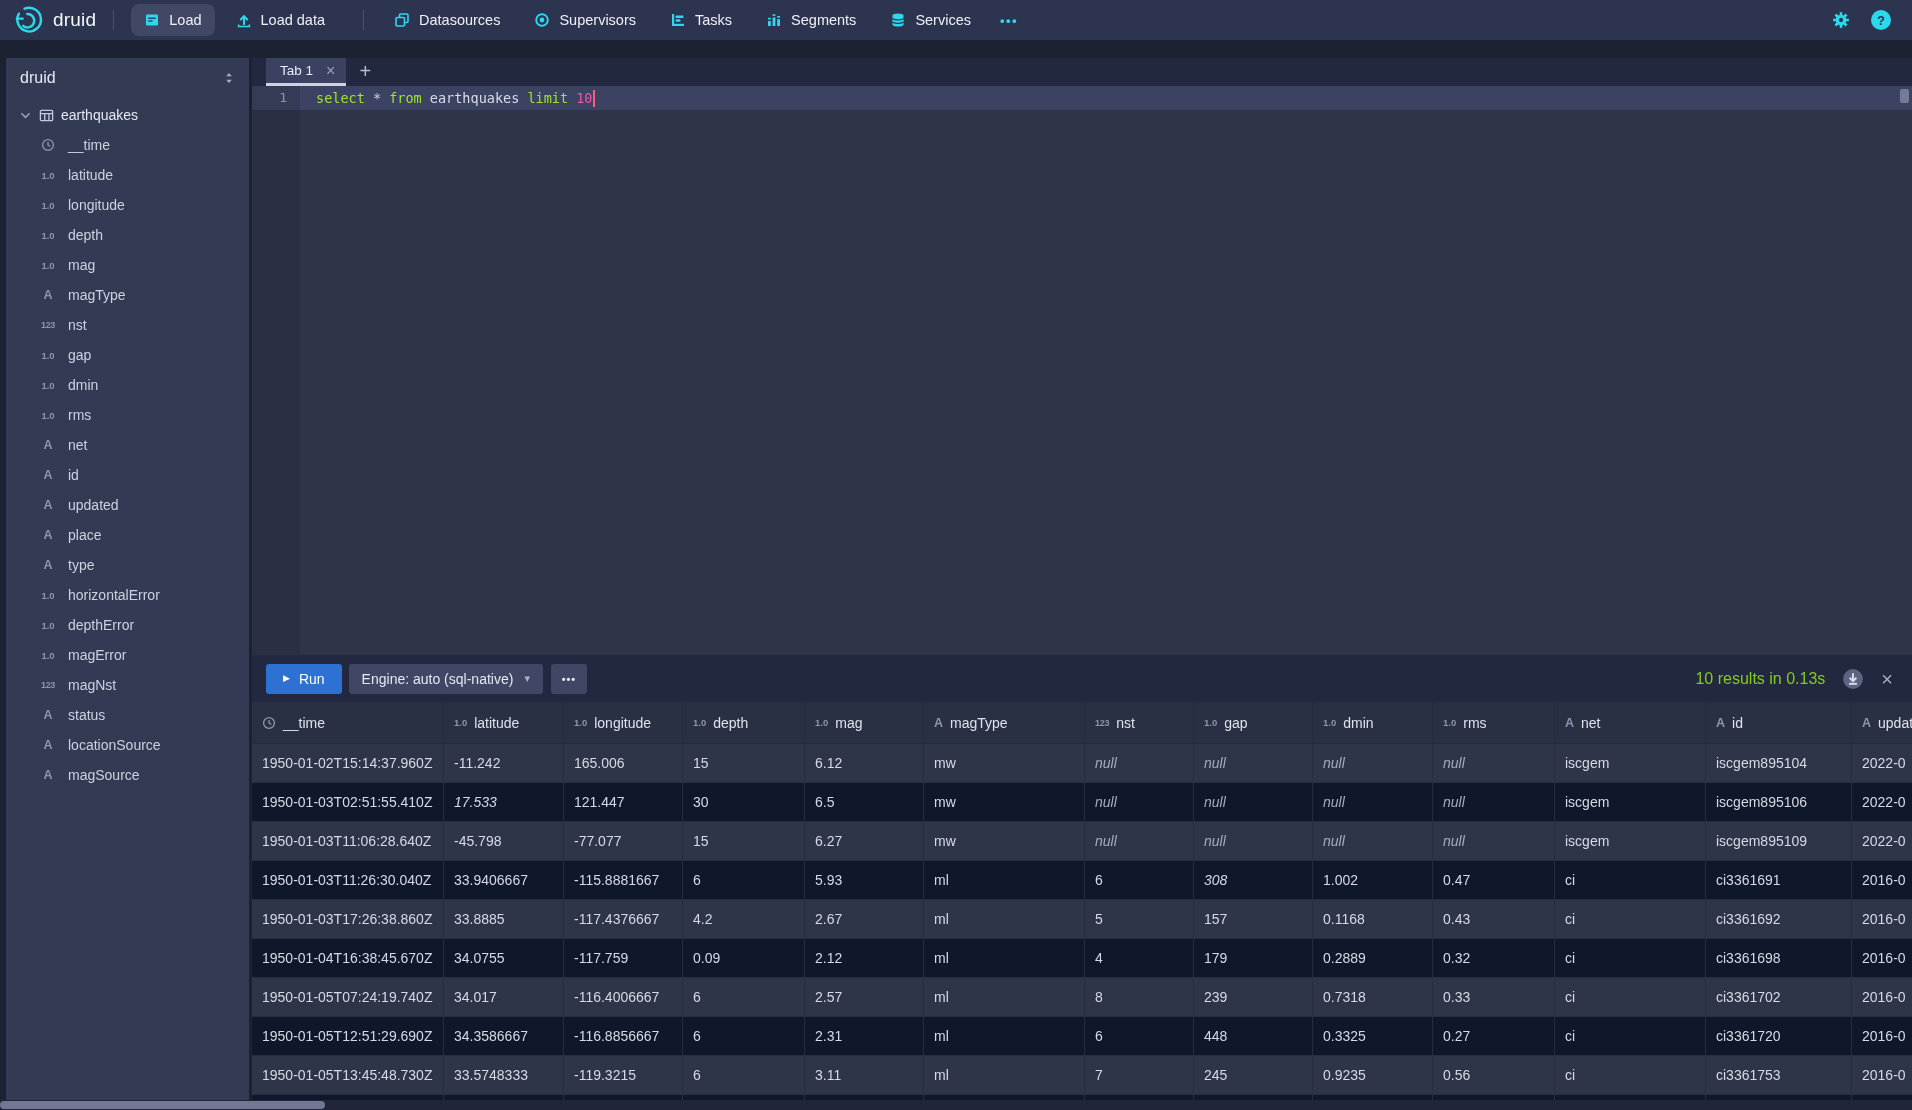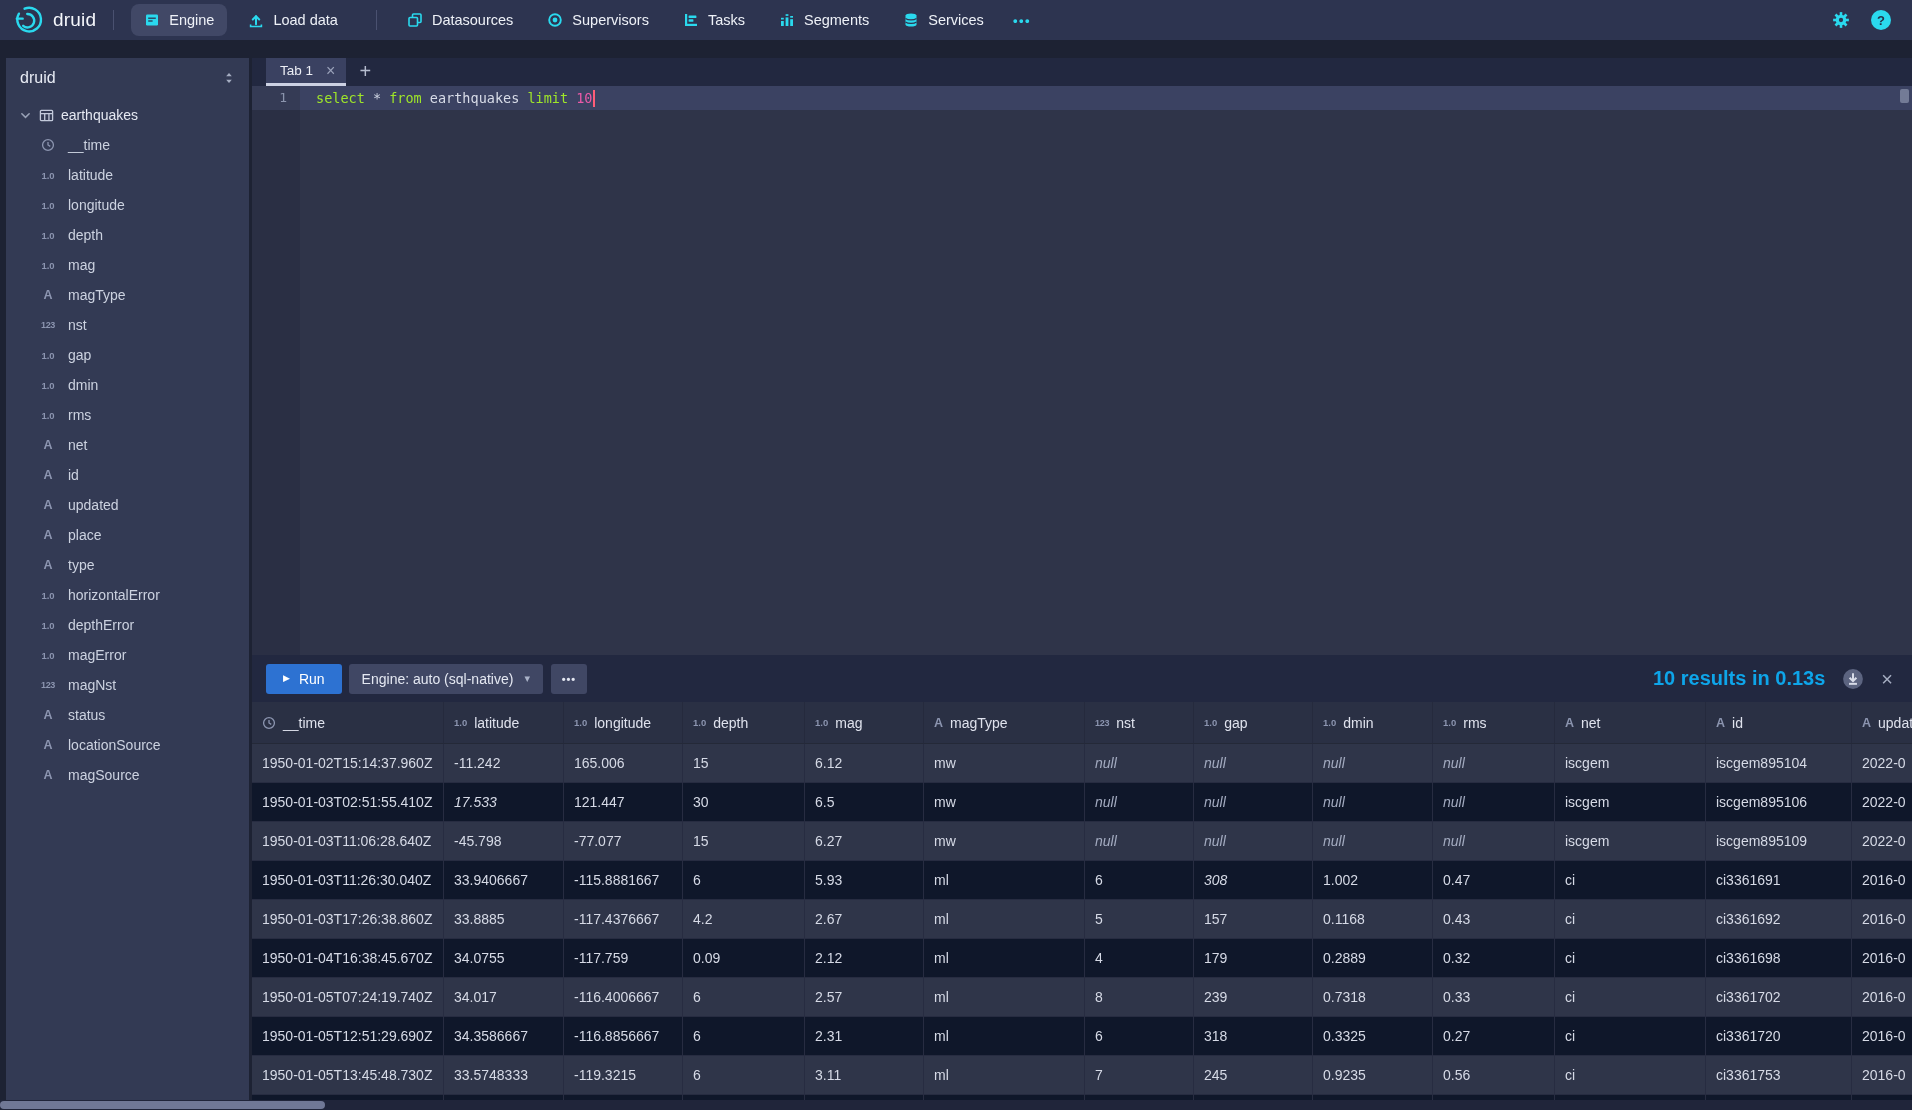--- a/index.html
+++ b/index.html
@@ -62,21 +62,21 @@
   .editor-thumb{position:absolute;right:3px;top:3px;width:9px;height:14px;background:#9aa2b9;opacity:.6;border-radius:2px;}
 
   
   .runbar{position:absolute;left:252px;top:655px;width:1660px;height:47px;background:#222840;display:flex;align-items:center;padding-left:14px;}
   .run-btn{height:30px;background:#2d72d2;border:none;border-radius:3px;color:#ffffff;font-size:14px;font-family:inherit;display:flex;align-items:center;gap:9px;padding:0 17px;cursor:pointer;}
   .play-icon{font-size:9px;line-height:1;}
   .engine-btn{height:30px;background:#404764;border:none;border-radius:3px;color:#e4e8f2;font-size:14px;font-family:inherit;display:flex;align-items:center;gap:11px;padding:0 13px;margin-left:7px;cursor:pointer;}
   .caret{font-size:11px;color:#aab2c8;}
   .more-btn{height:30px;width:36px;background:#404764;border:none;border-radius:3px;color:#e4e8f2;font-size:11px;font-weight:bold;letter-spacing:1px;margin-left:8px;cursor:pointer;}
   .run-right{margin-left:auto;display:flex;align-items:center;gap:17px;padding-right:19px;}
-  .status{font-size:20px;color:#0ea5e9;font-weight:bold;}
+  .status{font-size:16px;color:#84cc16;}
   .dl-icon{cursor:pointer;display:flex;}
   .close-results{color:#a6aec2;font-size:20px;line-height:1;cursor:pointer;}
 
   
   .results{position:absolute;left:252px;top:702px;width:1660px;height:398px;background:#2f3549;overflow:hidden;}
   .thead{display:flex;height:42px;background:#2a3044;}
   .th{flex:none;display:flex;align-items:center;gap:7px;padding-left:10px;font-size:14px;color:#dfe2ed;border-right:1px solid #252a3d;border-bottom:1px solid #242938;overflow:hidden;white-space:nowrap;cursor:pointer;}
   .th .ticon{width:auto;}
   .tr{display:flex;height:39px;}
   .tr.odd{background:#2f3549;}
@@ -109,21 +109,21 @@
       <div class="nav-item active">
         <span class="nav-icon">
           <svg width="16" height="16" viewBox="0 0 16 16">
             <rect x="2" y="2.5" width="12" height="11" rx="1.2" fill="#2ad9ee"></rect>
             <g stroke="#2d3450" stroke-width="1.3">
               <line x1="4.2" y1="6.2" x2="11.8" y2="6.2"></line>
               <line x1="4.2" y1="9" x2="8.6" y2="9"></line>
             </g>
           </svg>
         </span>
-        <span>Engine</span>
+        <span>Load</span>
       </div>
       <div class="nav-item">
         <span class="nav-icon">
           <svg width="16" height="16" viewBox="0 0 16 16">
             <g stroke="#2ad9ee" stroke-width="2" fill="none" stroke-linecap="round" stroke-linejoin="round">
               <path d="M8 12.2V4.3"></path>
               <path d="M4.8 7.5 8 4.3l3.2 3.2"></path>
             </g>
             <path d="M2.6 12.6v1.9h10.8v-1.9" fill="none" stroke="#2ad9ee" stroke-width="1.6"></path>
           </svg>
@@ -540,21 +540,21 @@
         <div class="td" style="width: 200px;">2016-0</div>
       </div>
       <div class="tr even">
         <div class="td" style="width: 192px;">1950-01-05T12:51:29.690Z</div>
         <div class="td" style="width: 120px;">34.3586667</div>
         <div class="td" style="width: 119px;">-116.8856667</div>
         <div class="td" style="width: 122px;">6</div>
         <div class="td" style="width: 119px;">2.31</div>
         <div class="td" style="width: 161px;">ml</div>
         <div class="td" style="width: 109px;">6</div>
-        <div class="td" style="width: 119px;">318</div>
+        <div class="td" style="width: 119px;">448</div>
         <div class="td" style="width: 120px;">0.3325</div>
         <div class="td" style="width: 122px;">0.27</div>
         <div class="td" style="width: 151px;">ci</div>
         <div class="td" style="width: 146px;">ci3361720</div>
         <div class="td" style="width: 200px;">2016-0</div>
       </div>
       <div class="tr odd">
         <div class="td" style="width: 192px; text-align: right;">1950-01-05T13:45:48.730Z</div>
         <div class="td" style="width: 120px;">33.5748333</div>
         <div class="td" style="width: 119px;">-119.3215</div>

